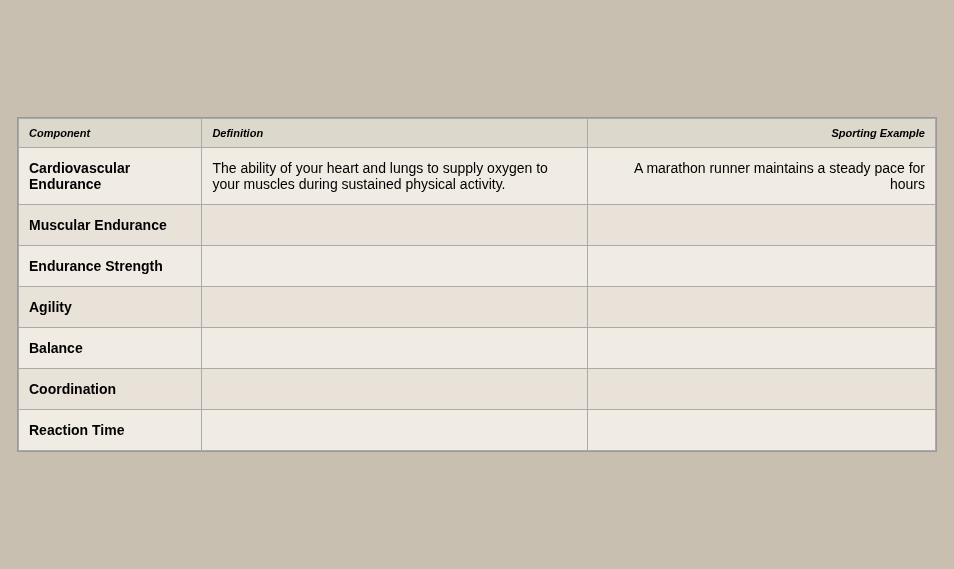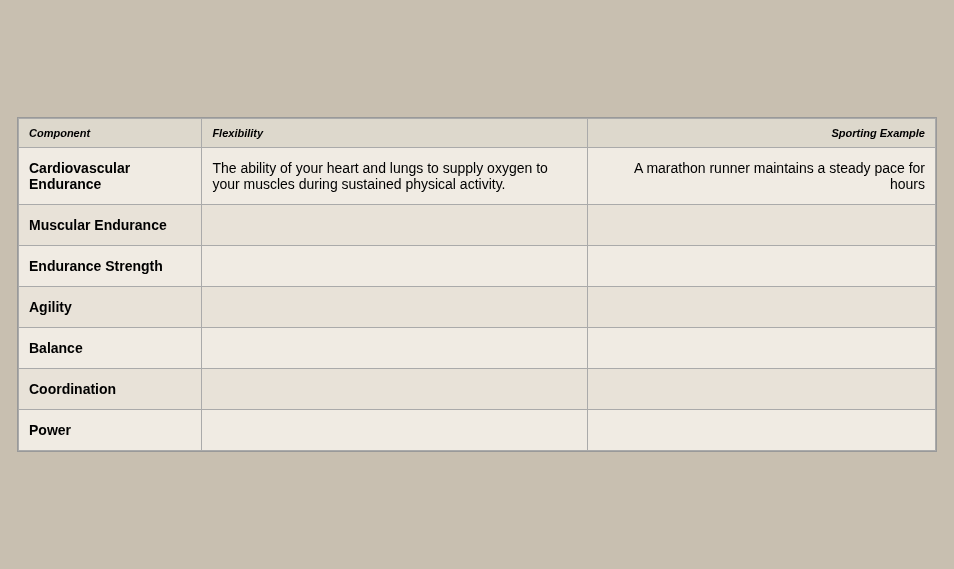--- a/index.html
+++ b/index.html
@@ -78,21 +78,21 @@
     }
   </style>
 </head>
 <body>
 
 <div class="table-container">
   <table>
     <thead>
       <tr class="header-row">
         <th class="col-component">Component</th>
-        <th class="col-definition">Flexibility</th>
+        <th class="col-definition">Definition</th>
         <th class="col-example">Sporting Example</th>
       </tr>
     </thead>
     <tbody id="table-body">
     <tr>
           <td class="col-component">Cardiovascular Endurance</td>
           <td class="col-definition">The ability of your heart and lungs to supply oxygen to your muscles during sustained physical activity.</td>
           <td class="col-example">A marathon runner maintains a steady pace for hours</td>
         </tr>
         <tr>
@@ -114,19 +114,19 @@
           <td class="col-component">Balance</td>
           <td class="col-definition"></td>
           <td class="col-example"></td>
         </tr>
         <tr>
           <td class="col-component">Coordination</td>
           <td class="col-definition"></td>
           <td class="col-example"></td>
         </tr>
         <tr>
-          <td class="col-component">Power</td>
+          <td class="col-component">Reaction Time</td>
           <td class="col-definition"></td>
           <td class="col-example"></td>
         </tr>
       </tbody>
   </table>
 </div>
 
 </body></html>

